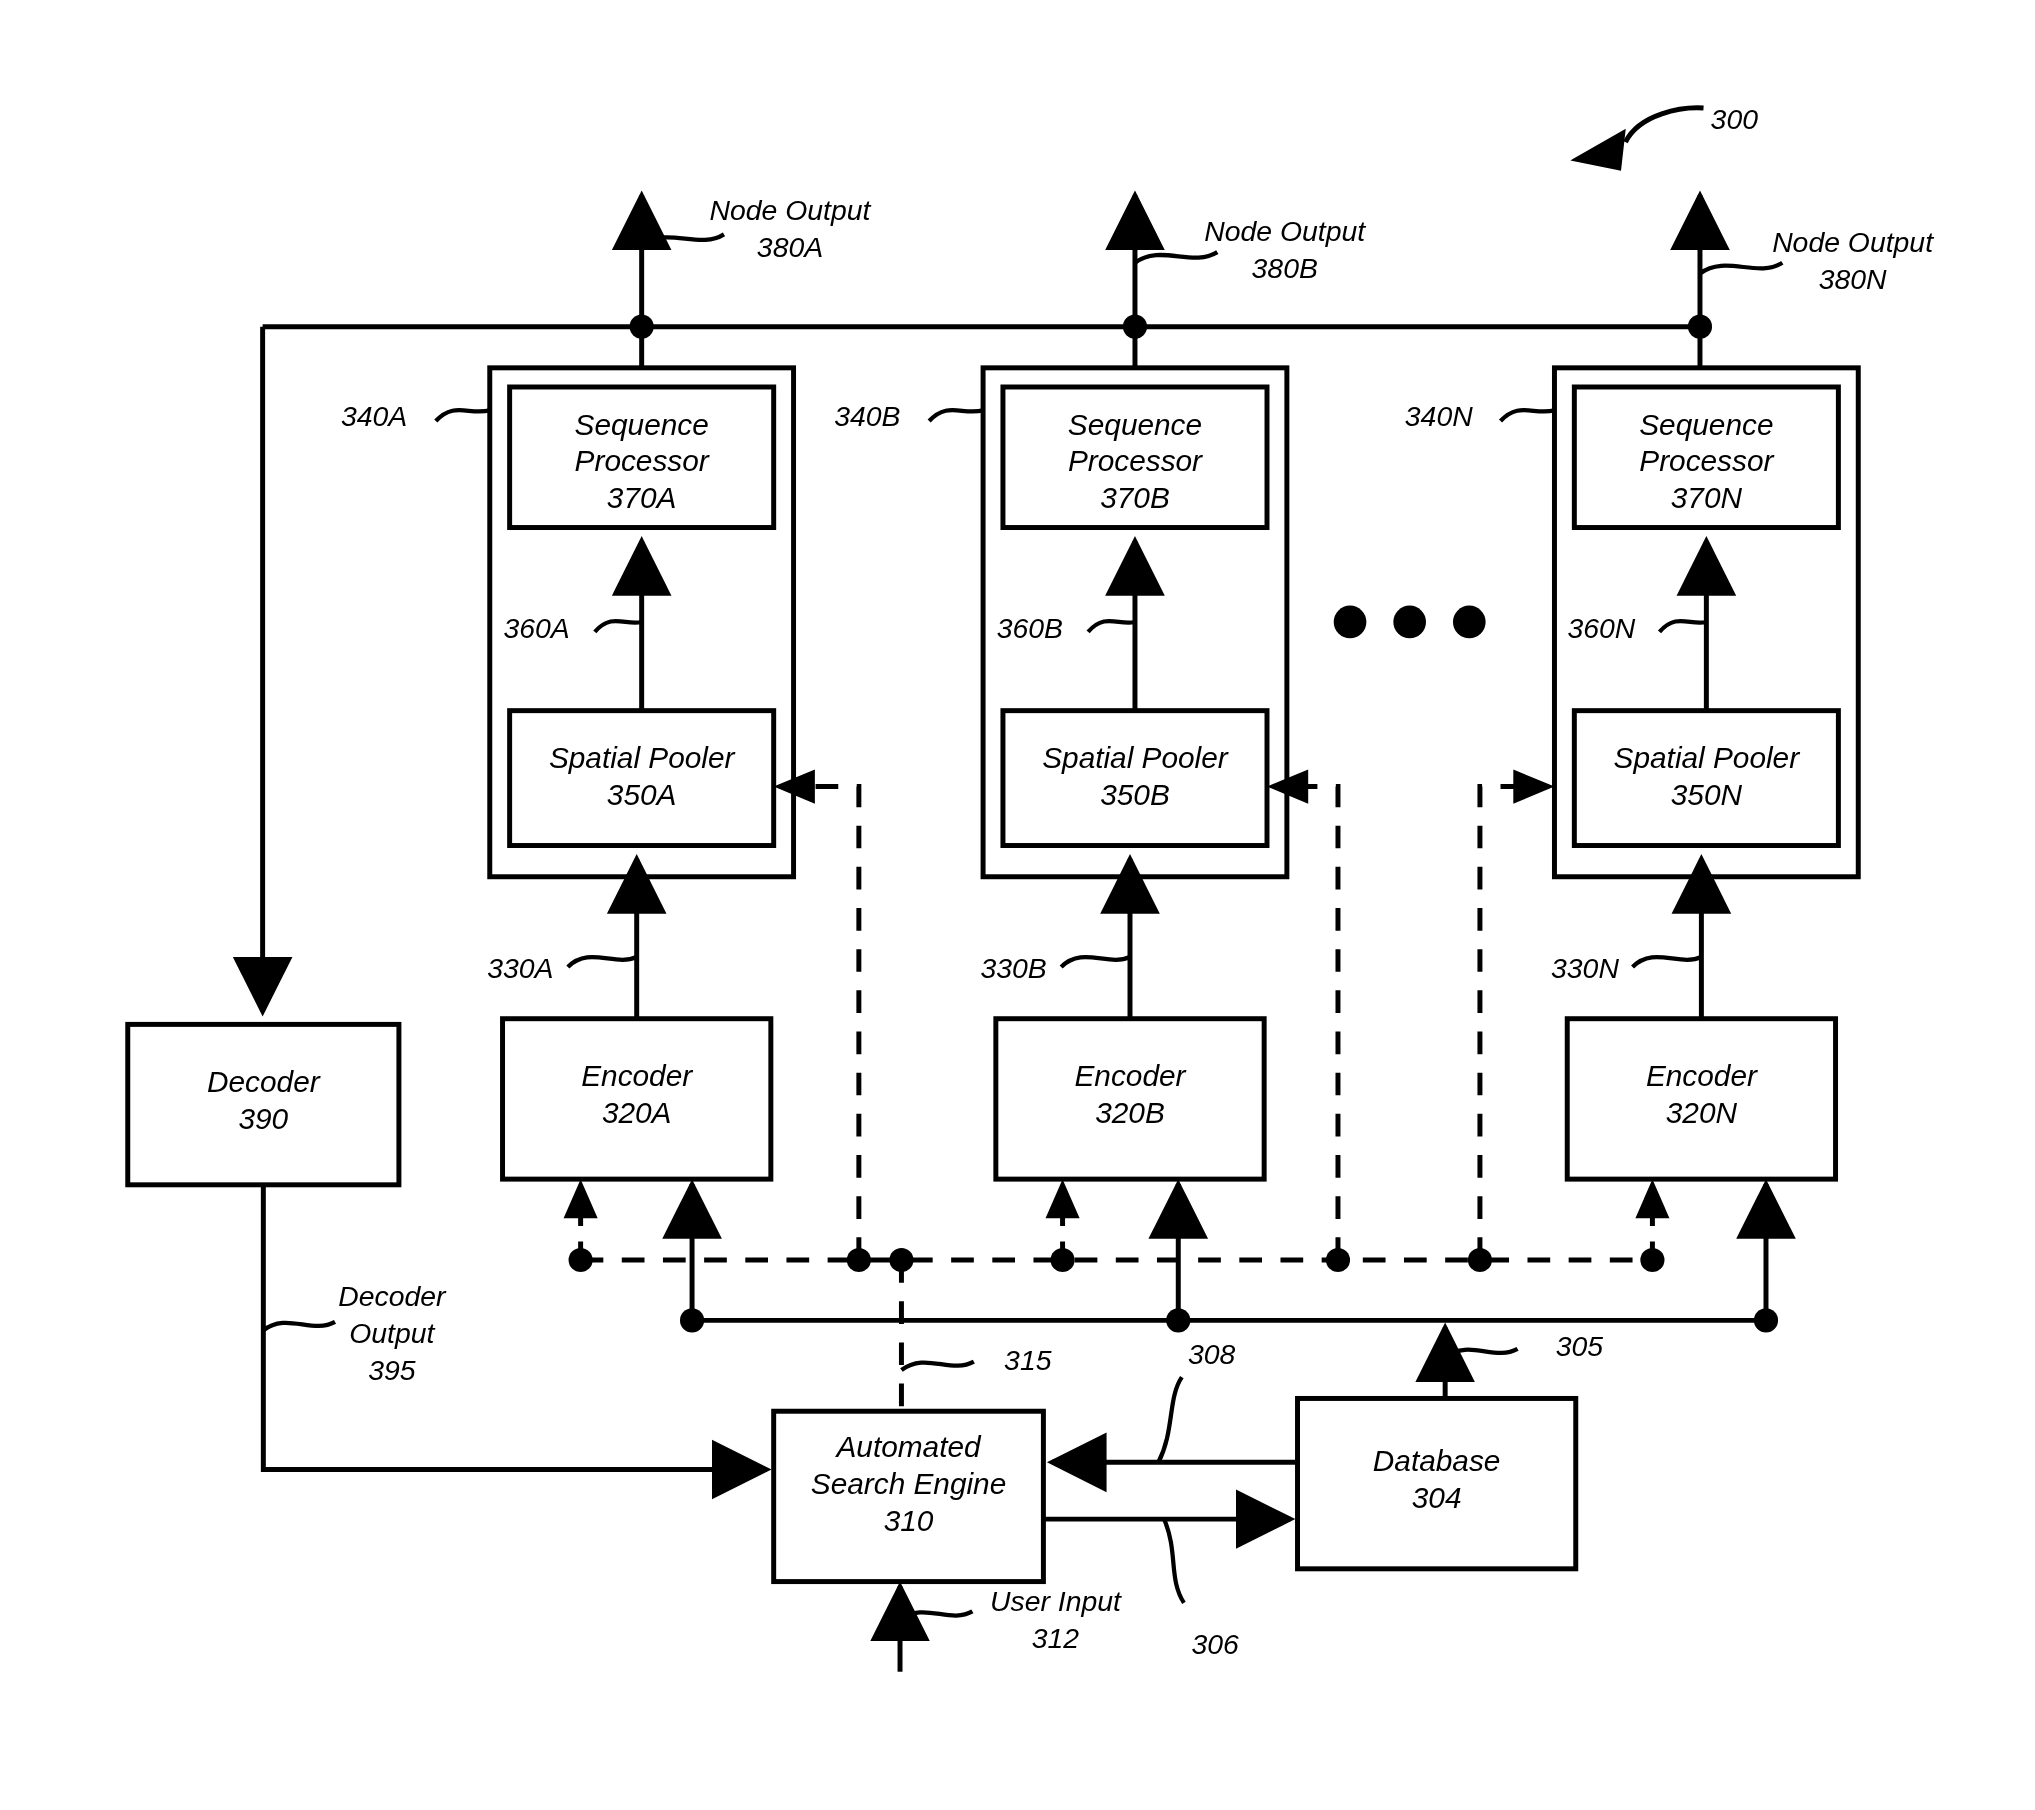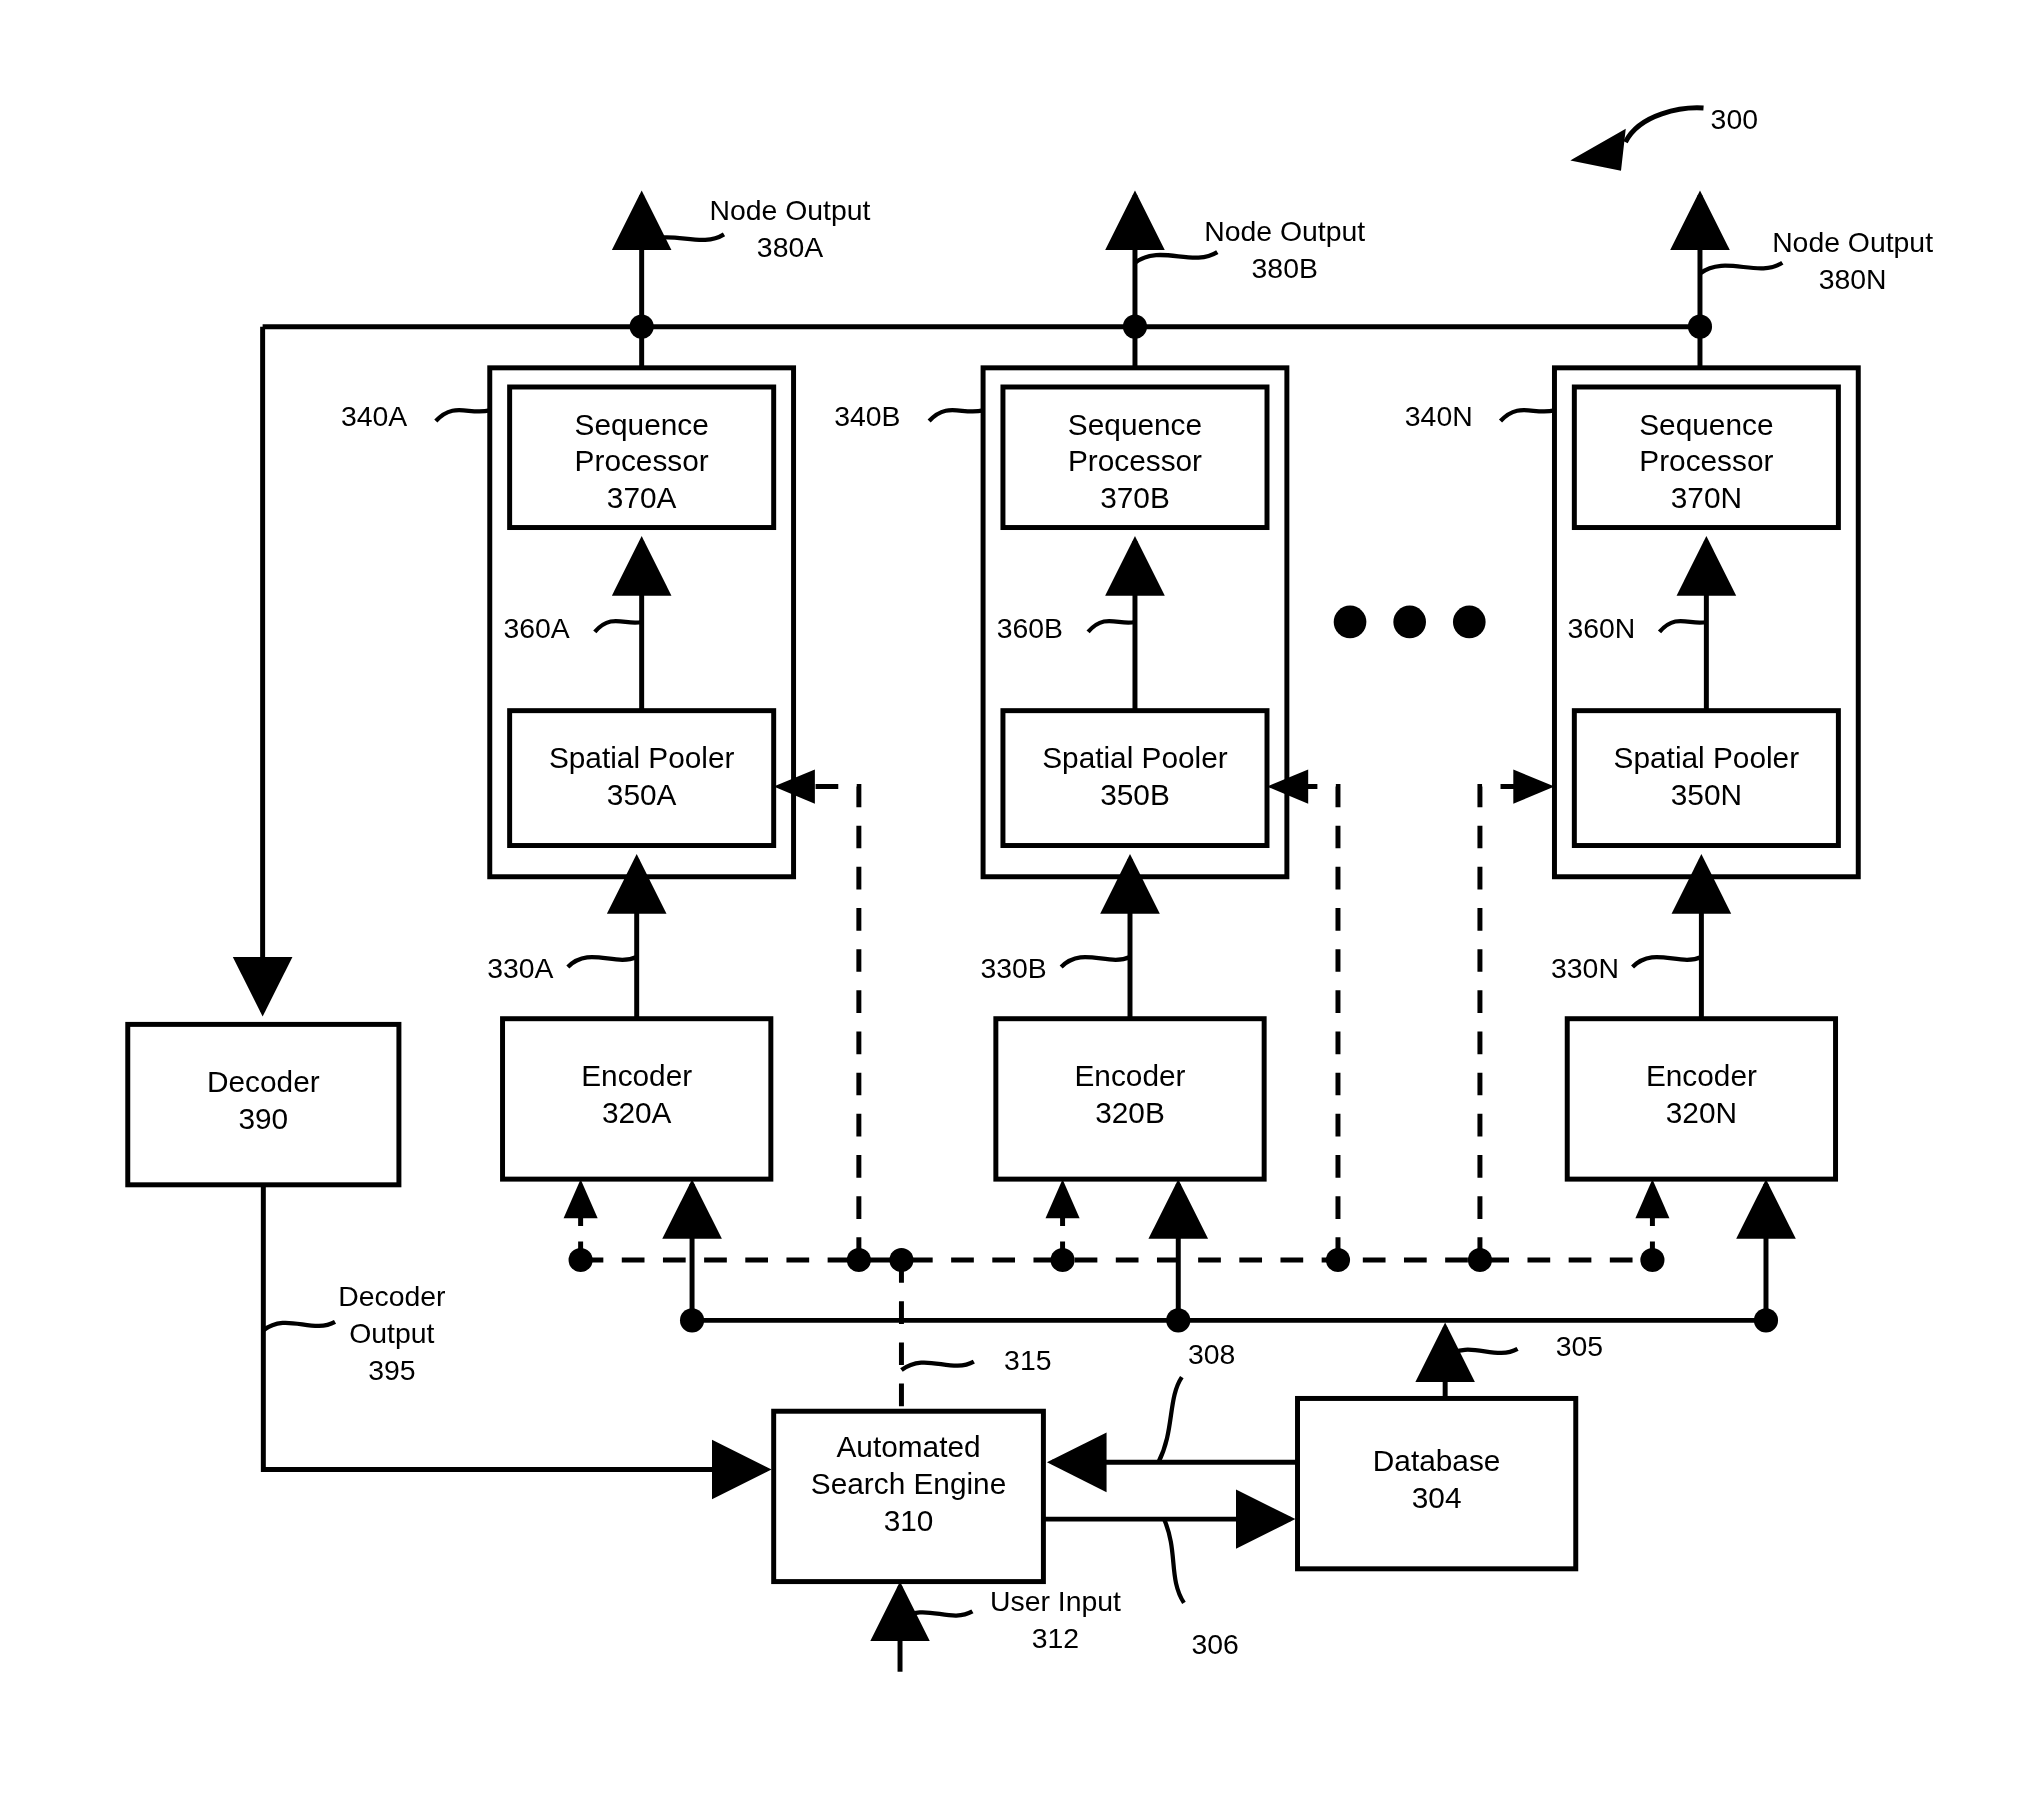--- a/index.html
+++ b/index.html
@@ -1,17 +1,17 @@
 <!DOCTYPE html>
 <html style="font-size:11.4px"><head>
 <meta charset="utf-8">
 <style>
   html,body{margin:0;padding:0;background:#ffffff;}
   body{font-family:"Liberation Sans",sans-serif;}
-  #fig{width:1850px;height:1811px;position:relative;background:#fff;}
+  #fig{width:1850px;height:1811px;position:relative;background:#fff;font-style:italic;}
   svg{display:block;}
   text{font-family:"Liberation Sans",sans-serif;fill:#000;}
   .lbl{font-size:40px;}
   .boxtext{font-size:42px;}
   .reftext{font-size:40px;}
 </style>
 </head>
 <body>
 
 <div id="fig">

